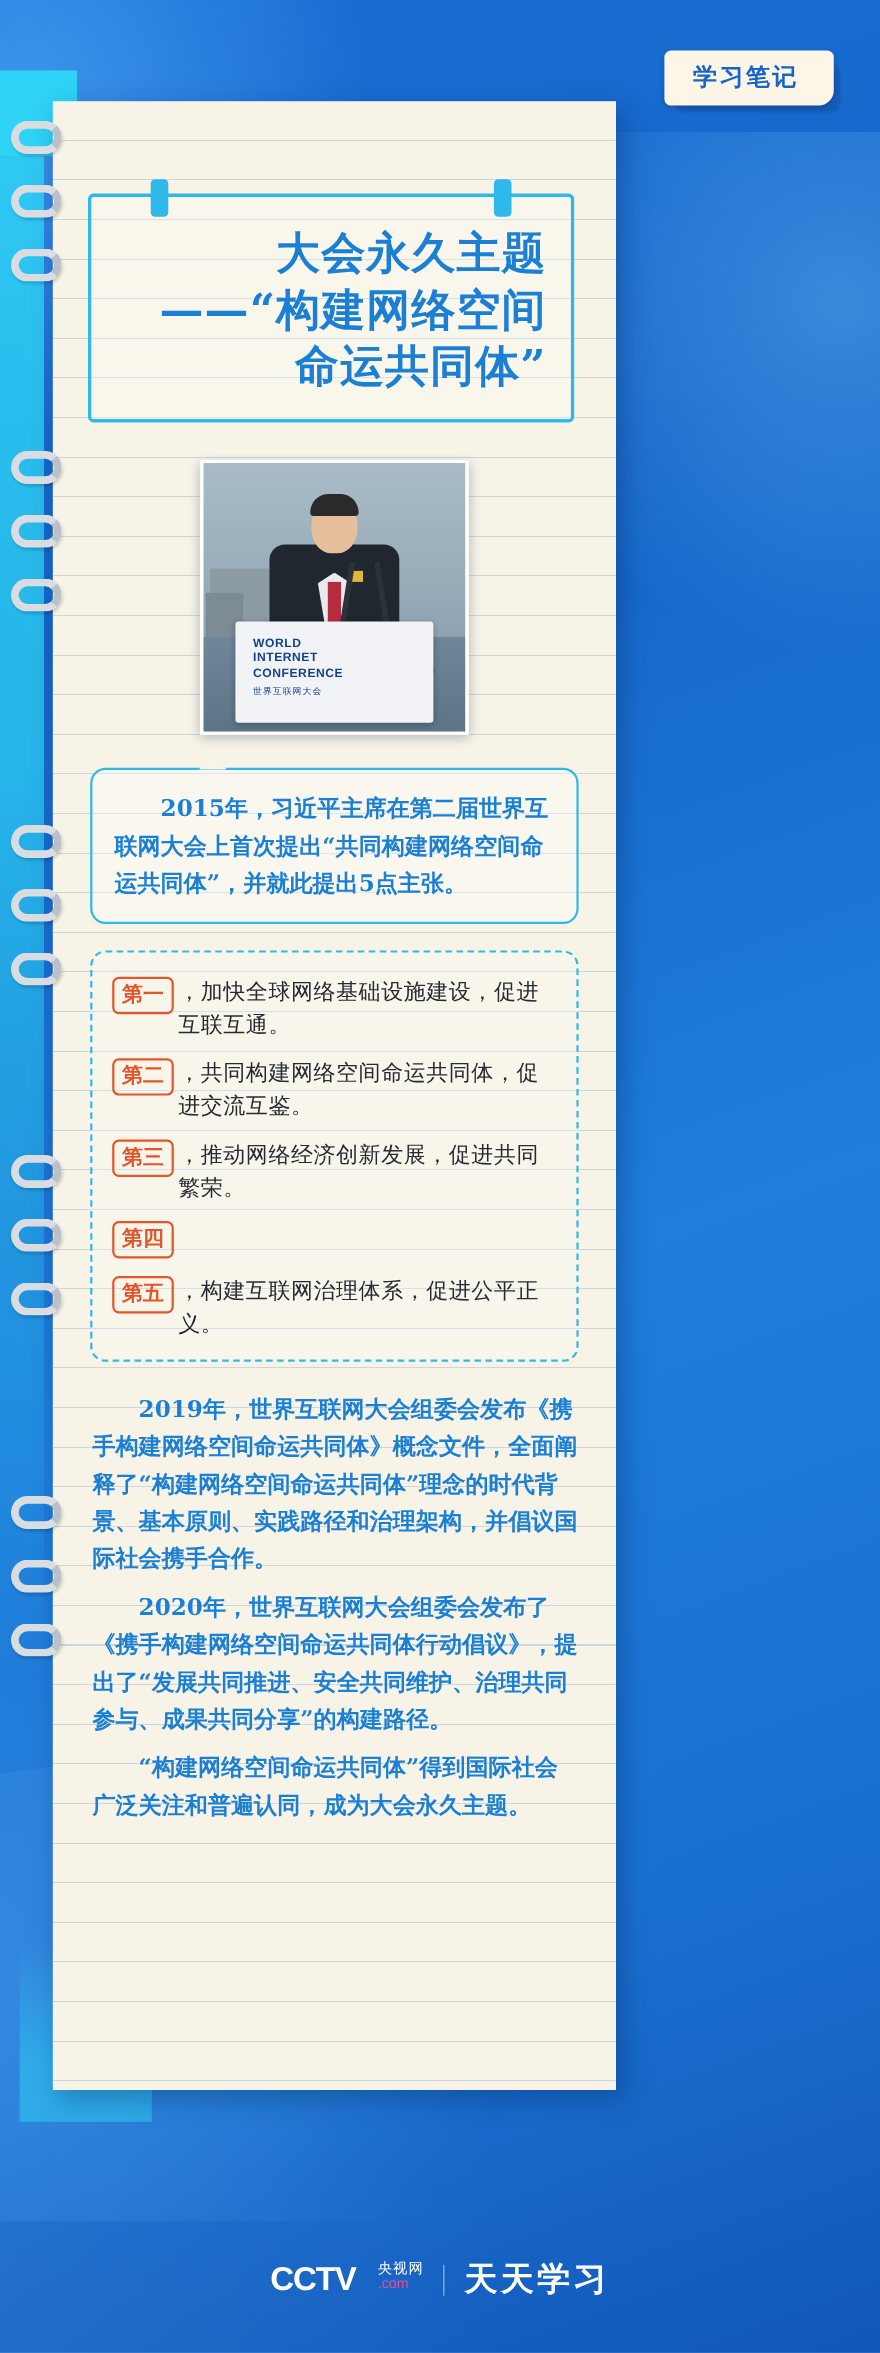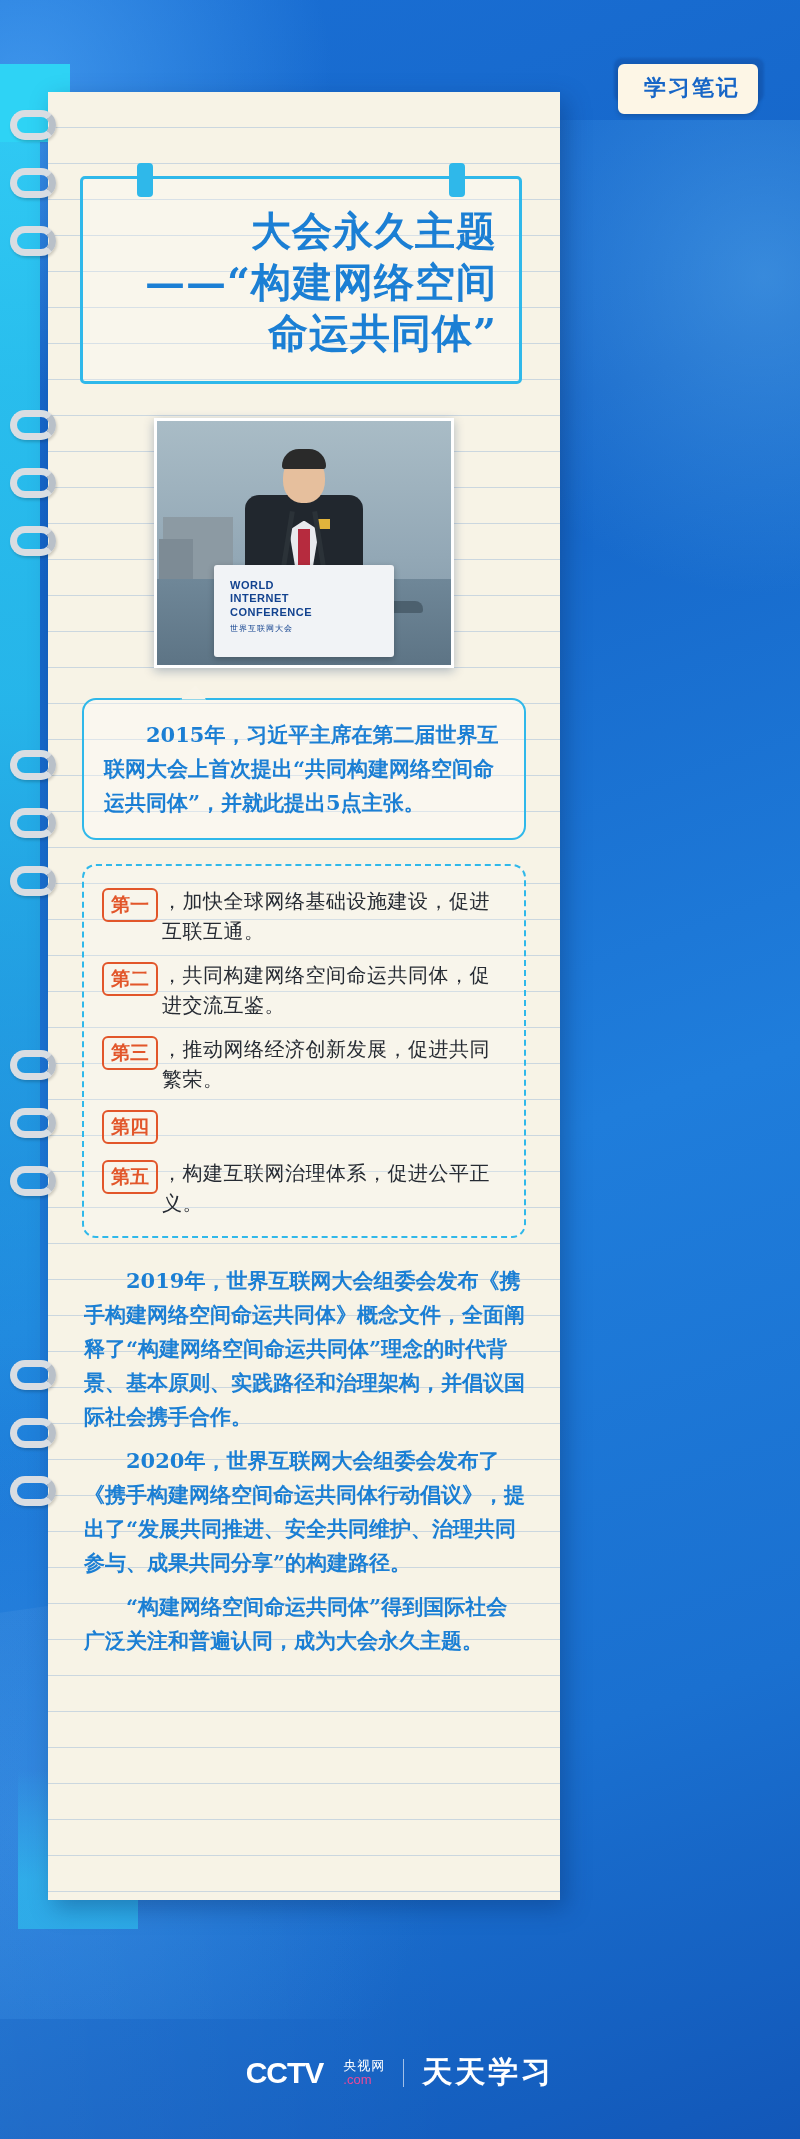--- a/index.html
+++ b/index.html
@@ -44,23 +44,23 @@
     opacity: .85;
   }
   .bg-cyan-bottom {
     position: absolute; left: 18px; bottom: 210px; width: 120px; height: 160px;
     background: linear-gradient(180deg, rgba(46,211,245,0) 0%, #2ed3f5 70%);
     opacity: .5;
   }
 
   
   .header-tag {
-    position: absolute; right: 42px; top: 64px; z-index: 40;
+    position: absolute; right: 42px; top: 46px; z-index: 40;
     display: flex; align-items: center; justify-content: center;
-    padding: 9px 18px 11px 26px;
+    padding: 9px 32px 11px 26px;
     background: #fdf6e6;
     border-radius: 6px 6px 14px 6px;
     box-shadow: 0 2px 5px rgba(0,0,0,.18);
   }
   .header-tag span {
     font-family: "DejaVu Serif", serif;
     font-weight: bold;
     font-size: 22px;
     color: #1766c7;
     letter-spacing: 2px;
@@ -119,21 +119,21 @@
     font-weight: bold;
     font-size: 40px;
     line-height: 1.28;
     color: #1b7fd4;
     letter-spacing: 1px;
   }
 
   
   .photo-wrap {
     margin: 34px auto 0 auto;
-    width: 300px; height: 250px;
+    width: 244px; height: 250px;
     border: 3px solid #ffffff;
     box-shadow: 0 3px 10px rgba(10,45,95,.3);
     position: relative; overflow: hidden;
     background: linear-gradient(180deg, #9fb3bd 0%, #8ea4b1 45%, #7c93a3 100%);
   }
   .ph-sky { position: absolute; inset: 0; background: linear-gradient(180deg,#a9bcc6 0%, #93a8b6 55%, #7e94a4 100%); }
   .ph-waterline { position: absolute; left: 0; bottom: 0; width: 100%; height: 86px;
     background: linear-gradient(180deg, #6f8798 0%, #5d7485 100%); }
   .ph-boat { position: absolute; right: 28px; bottom: 52px; width: 54px; height: 12px;
     background: #4c606e; border-radius: 3px 8px 3px 3px; }
@@ -239,21 +239,21 @@
     text-indent: 2em;
     margin-bottom: 10px;
   }
 
   
   .footer {
     position: absolute; left: 0; bottom: 46px; width: 100%;
     display: flex; align-items: center; justify-content: center; gap: 18px;
     z-index: 25;
   }
-  .cctv-logo { display: flex; align-items: center; gap: 20px; }
+  .cctv-logo { display: flex; align-items: flex-start; gap: 20px; }
   .cctv-mark {
     font-family: "Liberation Sans", sans-serif; font-weight: bold;
     font-size: 30px; color: #ffffff; letter-spacing: -1px;
   }
   .cctv-side { display: flex; flex-direction: column; line-height: 1.05; }
   .cctv-cn { font-family: "DejaVu Sans", sans-serif; font-size: 13px; color: #ffffff; letter-spacing: 1px; }
   .cctv-com { font-family: "Liberation Sans", sans-serif; font-size: 13px; color: #ec4899; }
   .footer-div { width: 1px; height: 28px; background: rgba(255,255,255,.6); }
   .footer-brand {
     font-family: "DejaVu Serif", serif; font-weight: bold;

